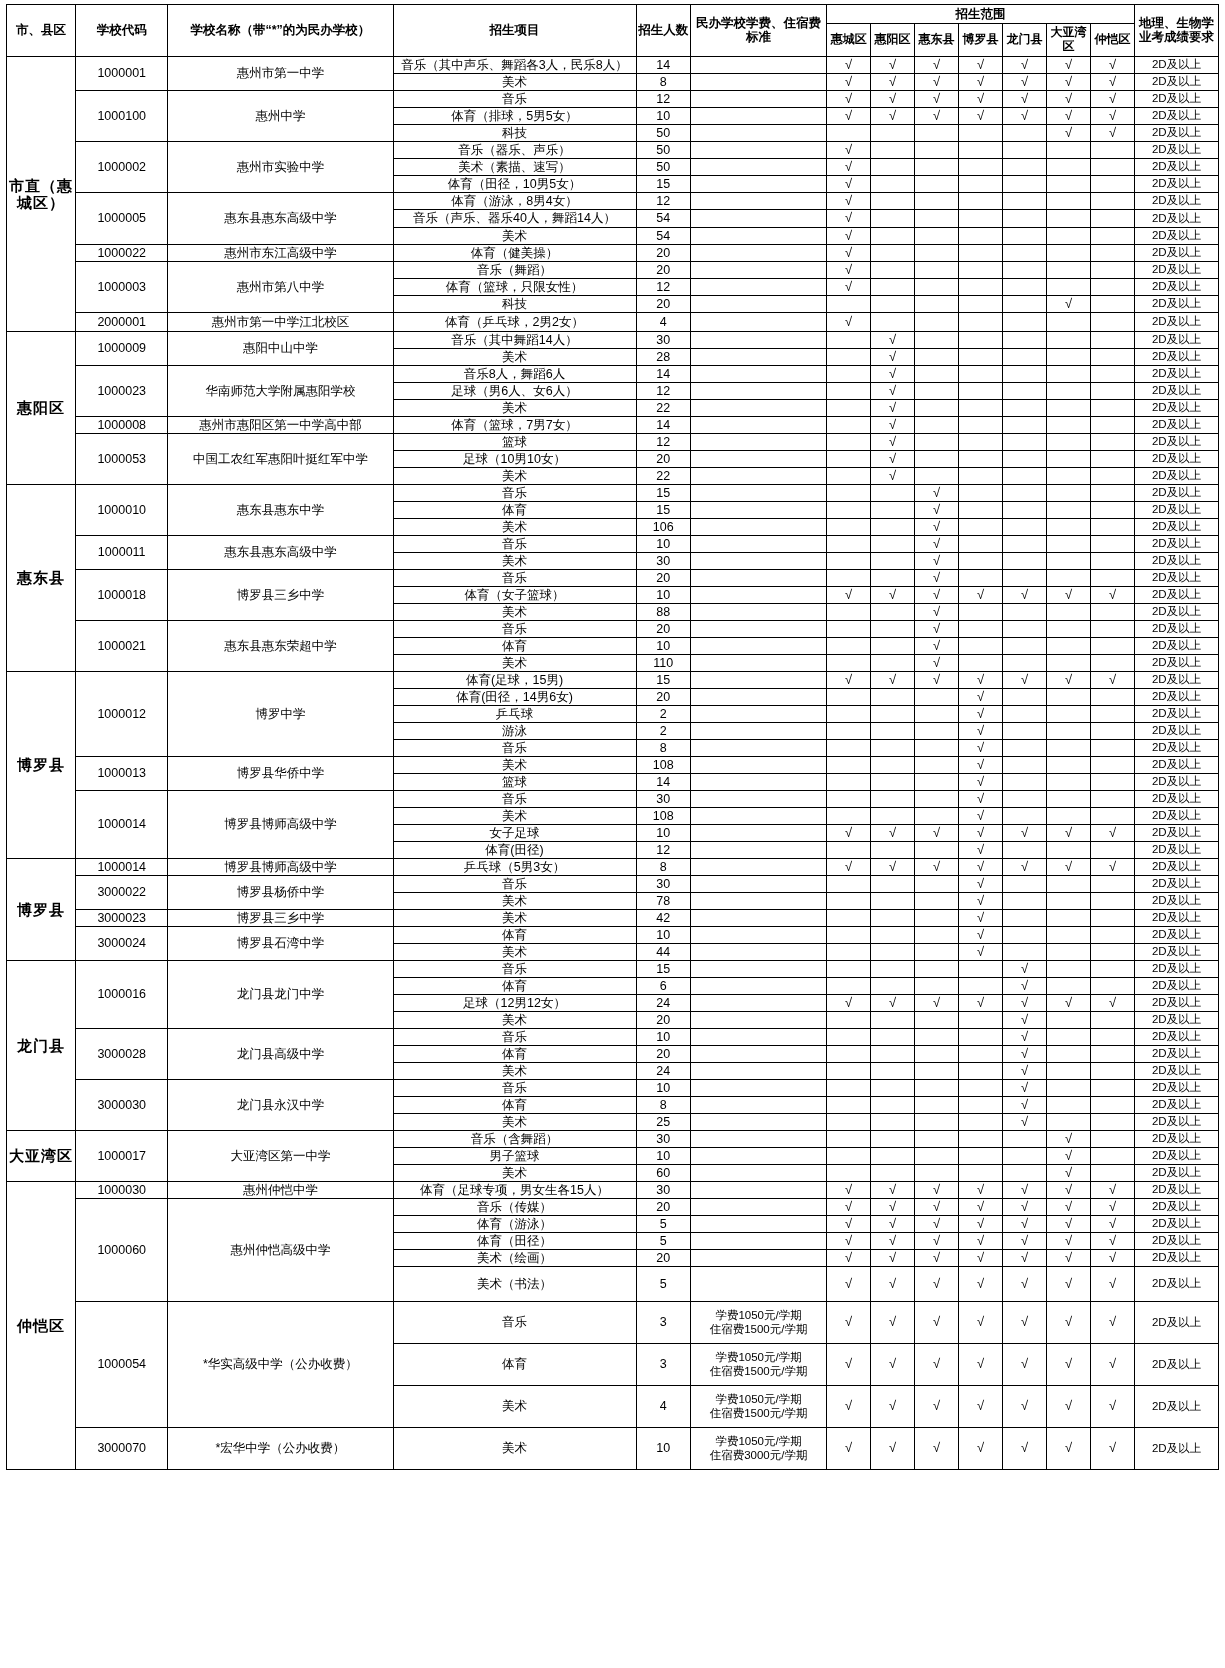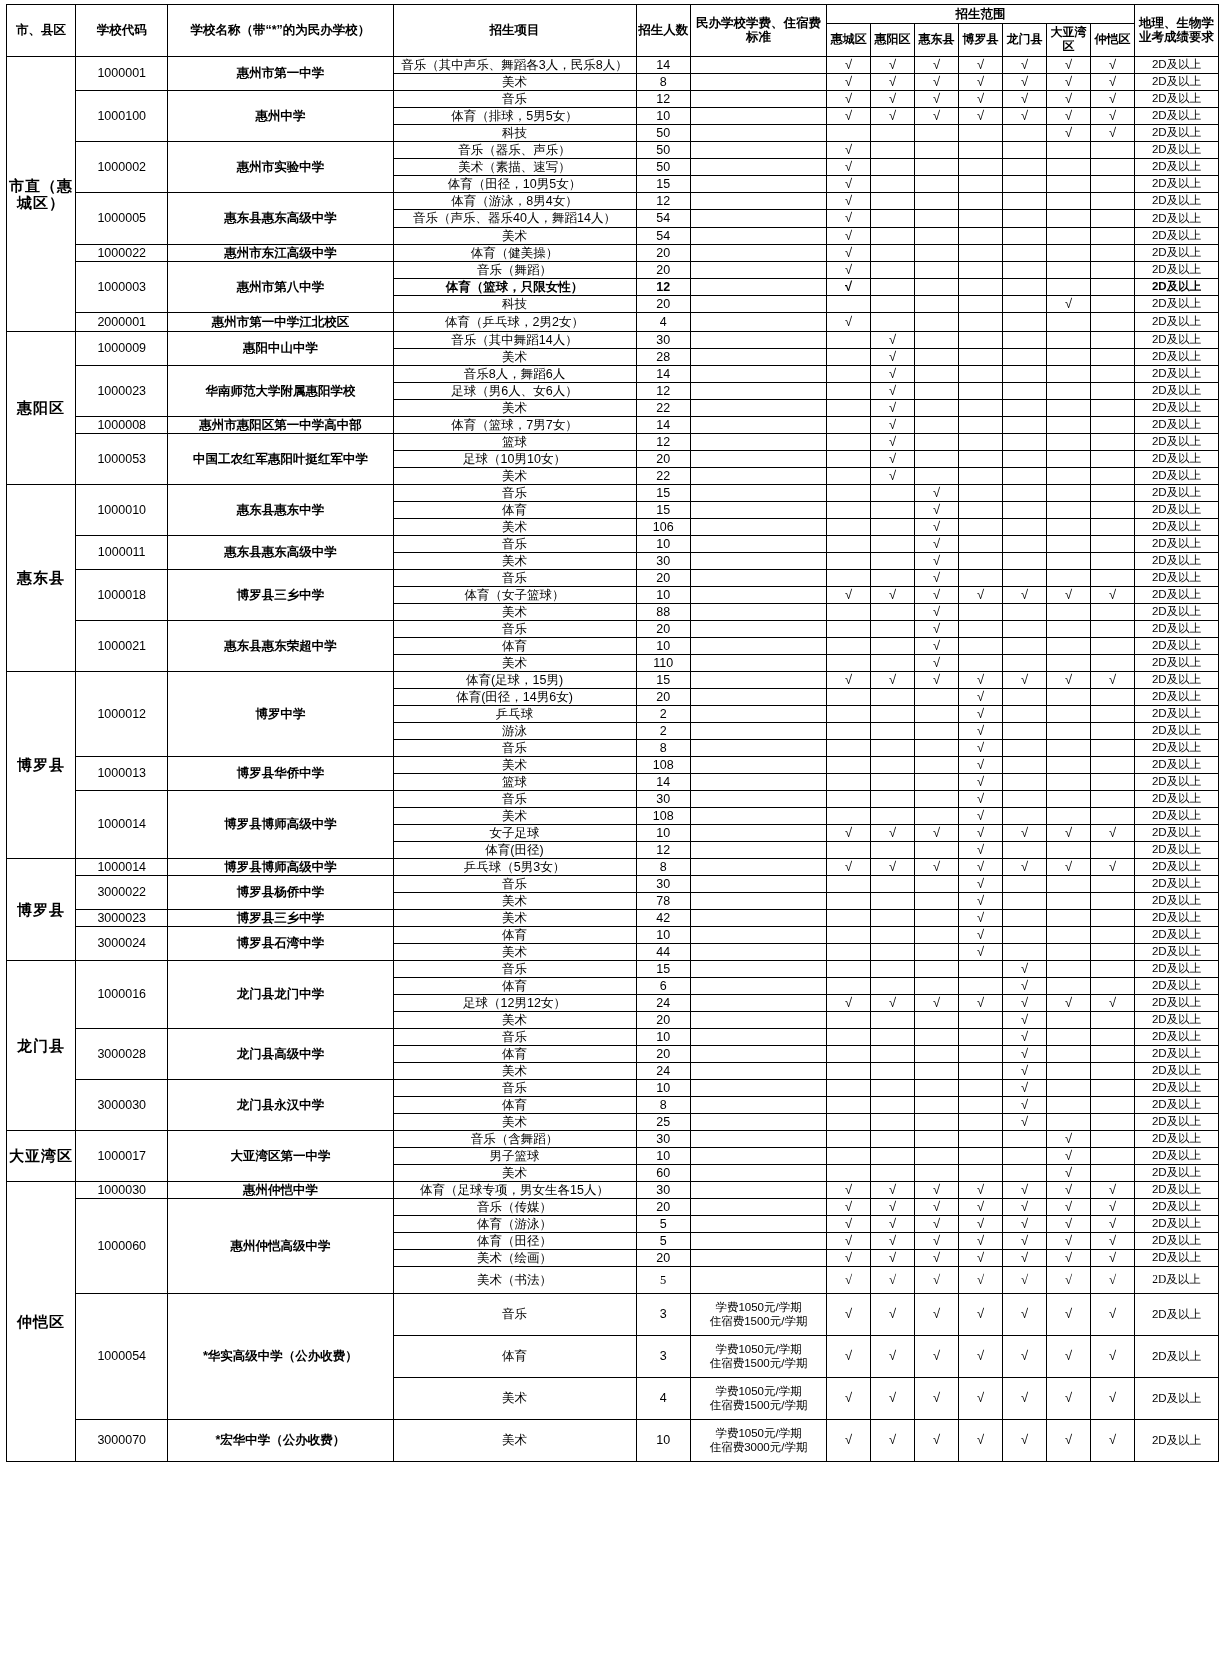--- a/index.html
+++ b/index.html
@@ -5,21 +5,21 @@
   html,body{margin:0;padding:0;background:#fff;}
   body{font-family:"Liberation Sans","DejaVu Sans",sans-serif;color:#000;}
   #page{width:1225px;min-height:1668px;position:relative;box-sizing:border-box;padding:4px 6px 0 6px;}
   h1.title{font-family:"Liberation Serif","DejaVu Serif",serif;font-size:25px;font-weight:bold;text-align:center;margin:4px 0 8px 0;letter-spacing:1px;}
   table{border-collapse:collapse;table-layout:fixed;width:1213px;}
   td,th{border:1px solid #000;font-size:12px;text-align:center;vertical-align:middle;padding:0;line-height:1.15;}
   th{font-weight:bold;font-size:12.5px;padding:2px 1px;}
   .hdr-sub{font-size:12px;font-weight:bold;}
   .region{font-weight:bold;font-size:15px;letter-spacing:1px;}
   .code{font-size:12.5px;}
-  .school{font-size:12.5px;font-weight:bold;}
+  .school{font-size:12.5px;}
   .proj{font-size:12.5px;}
   .num{font-size:12.5px;}
   .fee{font-size:11.5px;line-height:1.25;white-space:pre-line;}
   .req{font-size:11.5px;}
   .chk{font-size:13px;}
   .note{font-size:12px;margin:3px 0 0 2px;}
   
   col.c-region{width:66px}
   col.c-code{width:88px}
   col.c-school{width:215px}
@@ -249,21 +249,21 @@
           <td class="fee"></td>
           <td class="chk">√</td>
           <td class="chk"></td>
           <td class="chk"></td>
           <td class="chk"></td>
           <td class="chk"></td>
           <td class="chk"></td>
           <td class="chk"></td>
           <td class="req">2D及以上</td>
         </tr>
-        <tr style="height: 17px; font-weight: bold;">
+        <tr style="height: 17px;">
           <td class="proj">体育（篮球，只限女性）</td>
           <td class="num">12</td>
           <td class="fee"></td>
           <td class="chk">√</td>
           <td class="chk"></td>
           <td class="chk"></td>
           <td class="chk"></td>
           <td class="chk"></td>
           <td class="chk"></td>
           <td class="chk"></td>
@@ -1054,21 +1054,21 @@
           <td class="fee"></td>
           <td class="chk">√</td>
           <td class="chk">√</td>
           <td class="chk">√</td>
           <td class="chk">√</td>
           <td class="chk">√</td>
           <td class="chk">√</td>
           <td class="chk">√</td>
           <td class="req">2D及以上</td>
         </tr>
-        <tr style="height: 27px; font-family: Liberation Serif, serif;">
+        <tr style="height: 35px;">
           <td class="proj">美术（书法）</td>
           <td class="num">5</td>
           <td class="fee"></td>
           <td class="chk">√</td>
           <td class="chk">√</td>
           <td class="chk">√</td>
           <td class="chk">√</td>
           <td class="chk">√</td>
           <td class="chk">√</td>
           <td class="chk">√</td>

